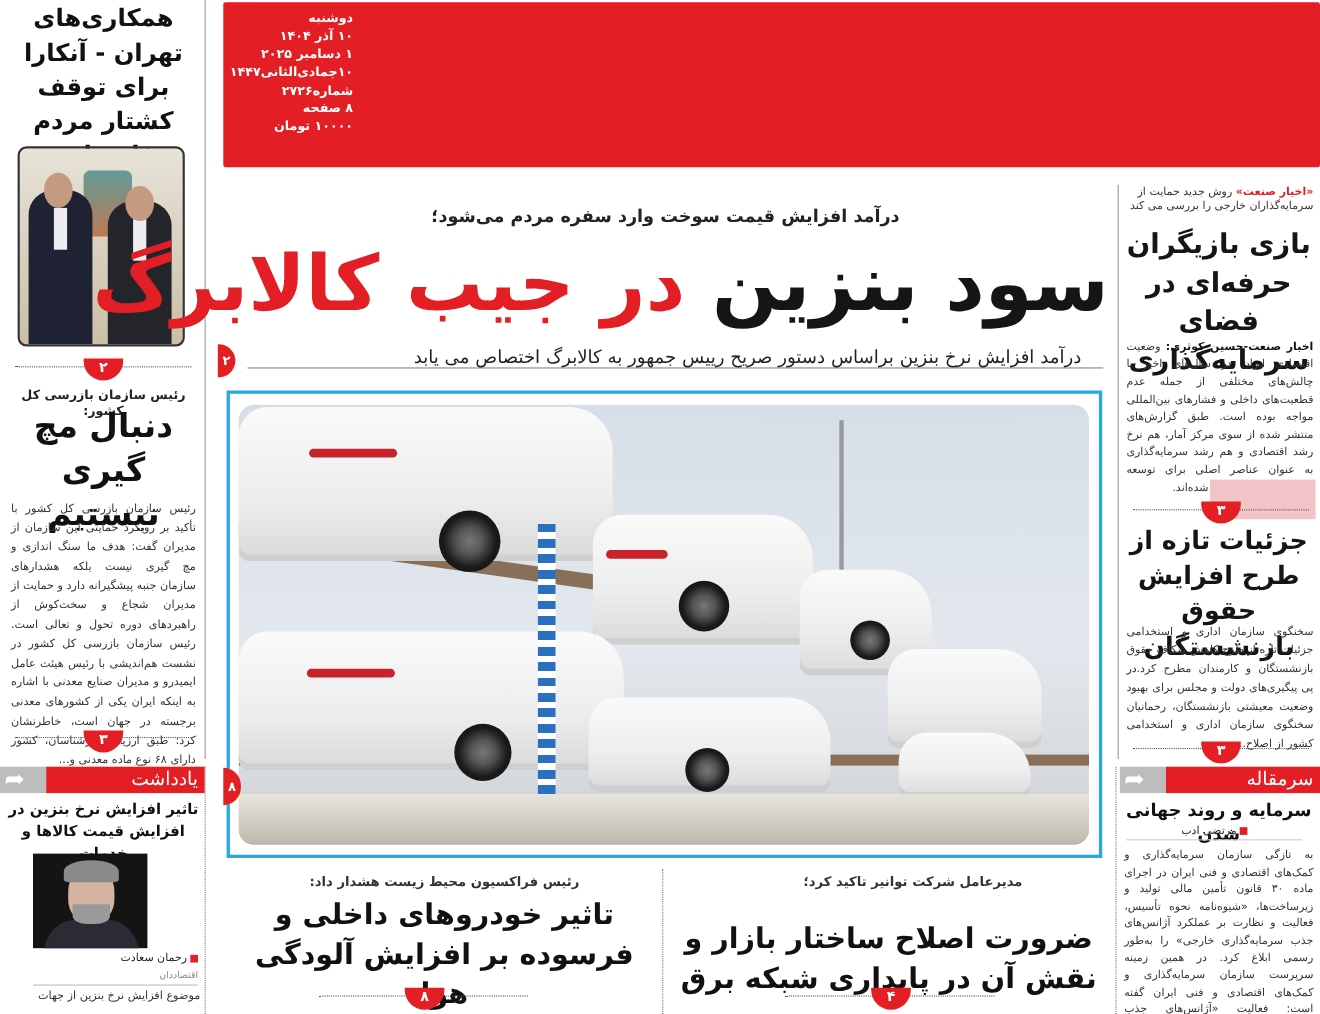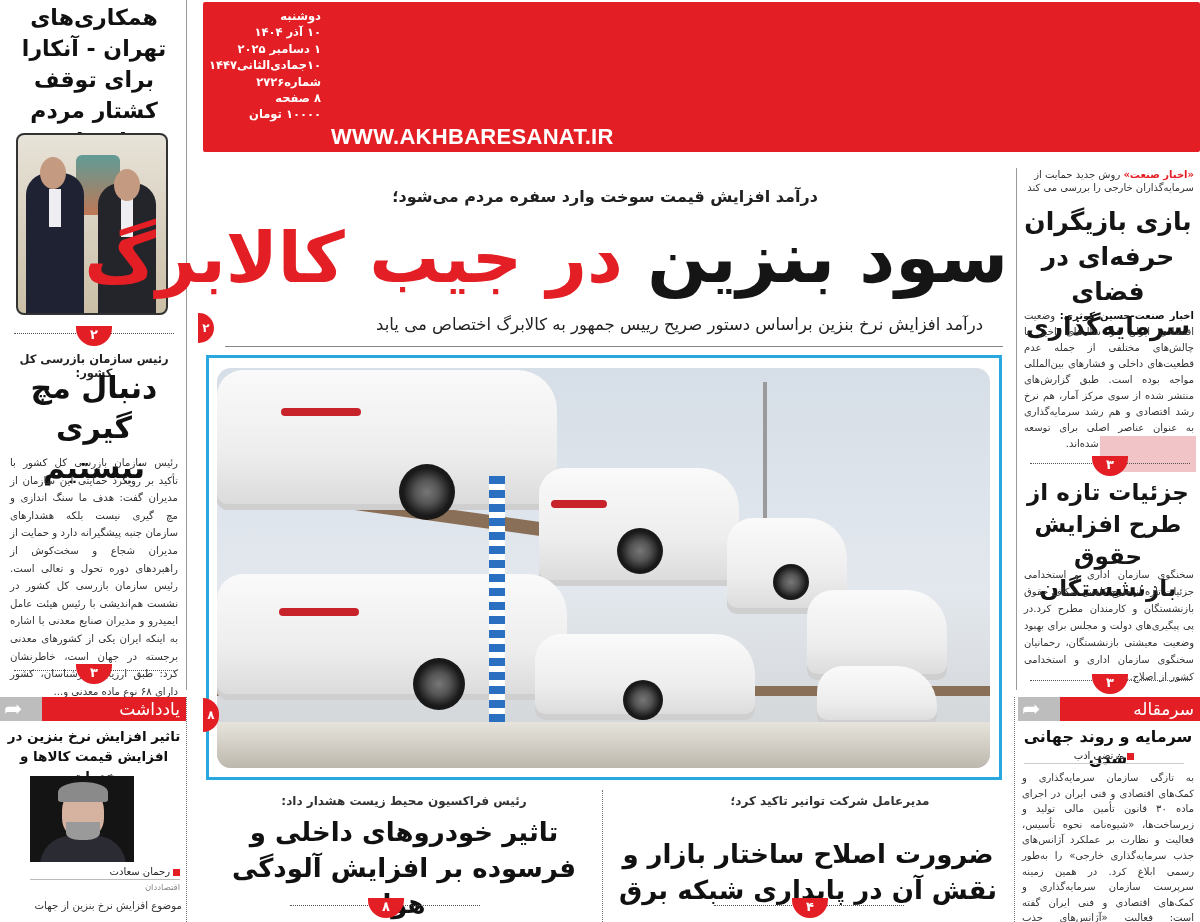--- a/index.html
+++ b/index.html
@@ -37,32 +37,32 @@
   .yad-header { position: absolute; left: 0; top: 697px; width: 186px; height: 24px; }
   .yad-arrow { position: absolute; left: 0; top: 0; width: 42px; height: 24px; background: #bdbdbd; }
   .yad-arrow-glyph { position: absolute; left: 4px; top: 1px; font-size: 22px; line-height: 22px; color: #fff; font-weight: bold; }
   .yad-title-bar { position: absolute; left: 42px; top: 0; width: 144px; height: 24px; background: #e31e24; color: #fff; font-size: 17px; line-height: 24px; padding-right: 6px; text-align: right; }
   .yad-headline { position: absolute; left: 4px; top: 726px; width: 180px; text-align: center; font-weight: bold; font-size: 13.5px; line-height: 20px; color: #111; }
   .yad-photo { position: absolute; left: 30px; top: 776px; width: 104px; height: 86px; background: #141414; overflow: hidden; }
   .yad-face { position: absolute; left: 32px; top: 12px; width: 42px; height: 50px; background: #d6b2a0; border-radius: 45% 45% 40% 40%; }
   .yad-hair { position: absolute; left: 28px; top: 6px; width: 50px; height: 20px; background: #8a8a8a; border-radius: 50% 50% 10% 10%; }
   .yad-beard { position: absolute; left: 36px; top: 46px; width: 34px; height: 18px; background: #9a9a9a; border-radius: 0 0 40% 40%; }
   .yad-suit { position: absolute; left: 10px; top: 60px; width: 86px; height: 40px; background: #2b2b33; border-radius: 30px 30px 0 0; }
-  .yad-author { position: absolute; left: 30px; top: 866px; width: 150px; text-align: right; font-size: 10px; color: #222; border-bottom: 1px solid #bbb; padding-bottom: 2px; }
+  .yad-author { position: absolute; left: 30px; top: 866px; width: 150px; text-align: right; font-size: 10px; color: #222; border-bottom: 1px solid #bbb; padding-bottom: 18px; }
   .yad-author-square { display: inline-block; width: 7px; height: 7px; background: #e31e24; margin-left: 3px; vertical-align: middle; }
   .yad-role { position: absolute; left: 30px; top: 882px; width: 150px; text-align: right; font-size: 8.5px; color: #888; }
   .yad-body { position: absolute; left: 6px; top: 900px; width: 176px; text-align: right; font-size: 10.2px; color: #333; }
   .yad-side-rule { position: absolute; left: 186px; top: 697px; width: 0; height: 225px; border-left: 1px dotted #777; }
 
   
   .center-kicker { position: absolute; left: 205px; top: 166px; width: 800px; text-align: center; font-weight: bold; font-size: 16px; color: #222; margin-top: 21px; }
   .main-headline { position: absolute; left: 204px; top: 214px; width: 804px; text-align: center; font-weight: bold; font-size: 70px; line-height: 88px; letter-spacing: -2px; white-space: nowrap; }
   .mh-black { color: #151515; }
   .mh-red { color: #e31e24; }
-  .center-sub { position: absolute; left: 225px; top: 315px; width: 778px; text-align: right; font-size: 16.5px; color: #222; border-bottom: 1.5px solid #888; padding-bottom: 12px; padding-right: 20px; }
+  .center-sub { position: absolute; left: 225px; top: 315px; width: 778px; text-align: right; font-size: 16.5px; color: #222; border-bottom: 1.5px solid #888; padding-bottom: 0; padding-right: 20px; }
   .side-badge { position: absolute; width: 16px; height: 30px; background: #e31e24; border-radius: 0 16px 16px 0; color: #fff; font-weight: bold; font-size: 12px; line-height: 30px; text-align: center; }
 
   .photo-frame { position: absolute; left: 206px; top: 355px; width: 796px; height: 425px; border: 3px solid #29a8e0; background: #fff; }
   .photo-main { position: absolute; left: 8px; top: 10px; width: 773px; height: 400px; border-radius: 14px; overflow: hidden; background: linear-gradient(180deg,#d6dee7 0%,#e3e8ee 55%,#cfd2d4 100%); }
   .truck-deck { position: absolute; background: #8a6f58; }
   .car { position: absolute; background: linear-gradient(180deg,#fafafa 0%,#ededed 60%,#d9d9d9 100%); border-radius: 26px 40px 10px 10px; box-shadow: inset 0 -6px 0 #cfcfcf; }
   .car-light { position: absolute; height: 8px; background: #c8232a; border-radius: 4px; }
   .wheel { position: absolute; width: 46px; height: 46px; border-radius: 50%; background: radial-gradient(circle,#777 0%,#555 30%,#1a1a1a 60%,#111 100%); }
   .pole { position: absolute; background: #9a9a9a; }
   .trailer-base { position: absolute; left: 0; bottom: 0; width: 773px; height: 46px; background: linear-gradient(180deg,#e7e4dd,#bdb8ad); }
@@ -101,21 +101,20 @@
 <div class="masthead">
   <div class="dateblock">
     <div>دوشنبه</div>
     <div>۱۰ آذر ۱۴۰۴</div>
     <div>۱ دسامبر ۲۰۲۵</div>
     <div>۱۰جمادی‌الثانی۱۴۴۷</div>
     <div>شماره۲۷۲۶</div>
     <div>۸ صفحه</div>
     <div>۱۰۰۰۰ تومان</div>
   </div>
-  <div class="site-url">WWW.AKHBARESANAT.IR</div>
 </div>
 
 <div class="col-left-rule"></div>
 <div class="left-top-title">همکاری‌های تهران - آنکارا برای توقف کشتار مردم فلسطین</div>
 <div class="photo-meeting">
   <div class="pm-deco"></div>
   <div class="pm-man l"></div>
   <div class="pm-man r"></div>
   <div class="pm-shirt l"></div>
   <div class="pm-shirt r"></div>

